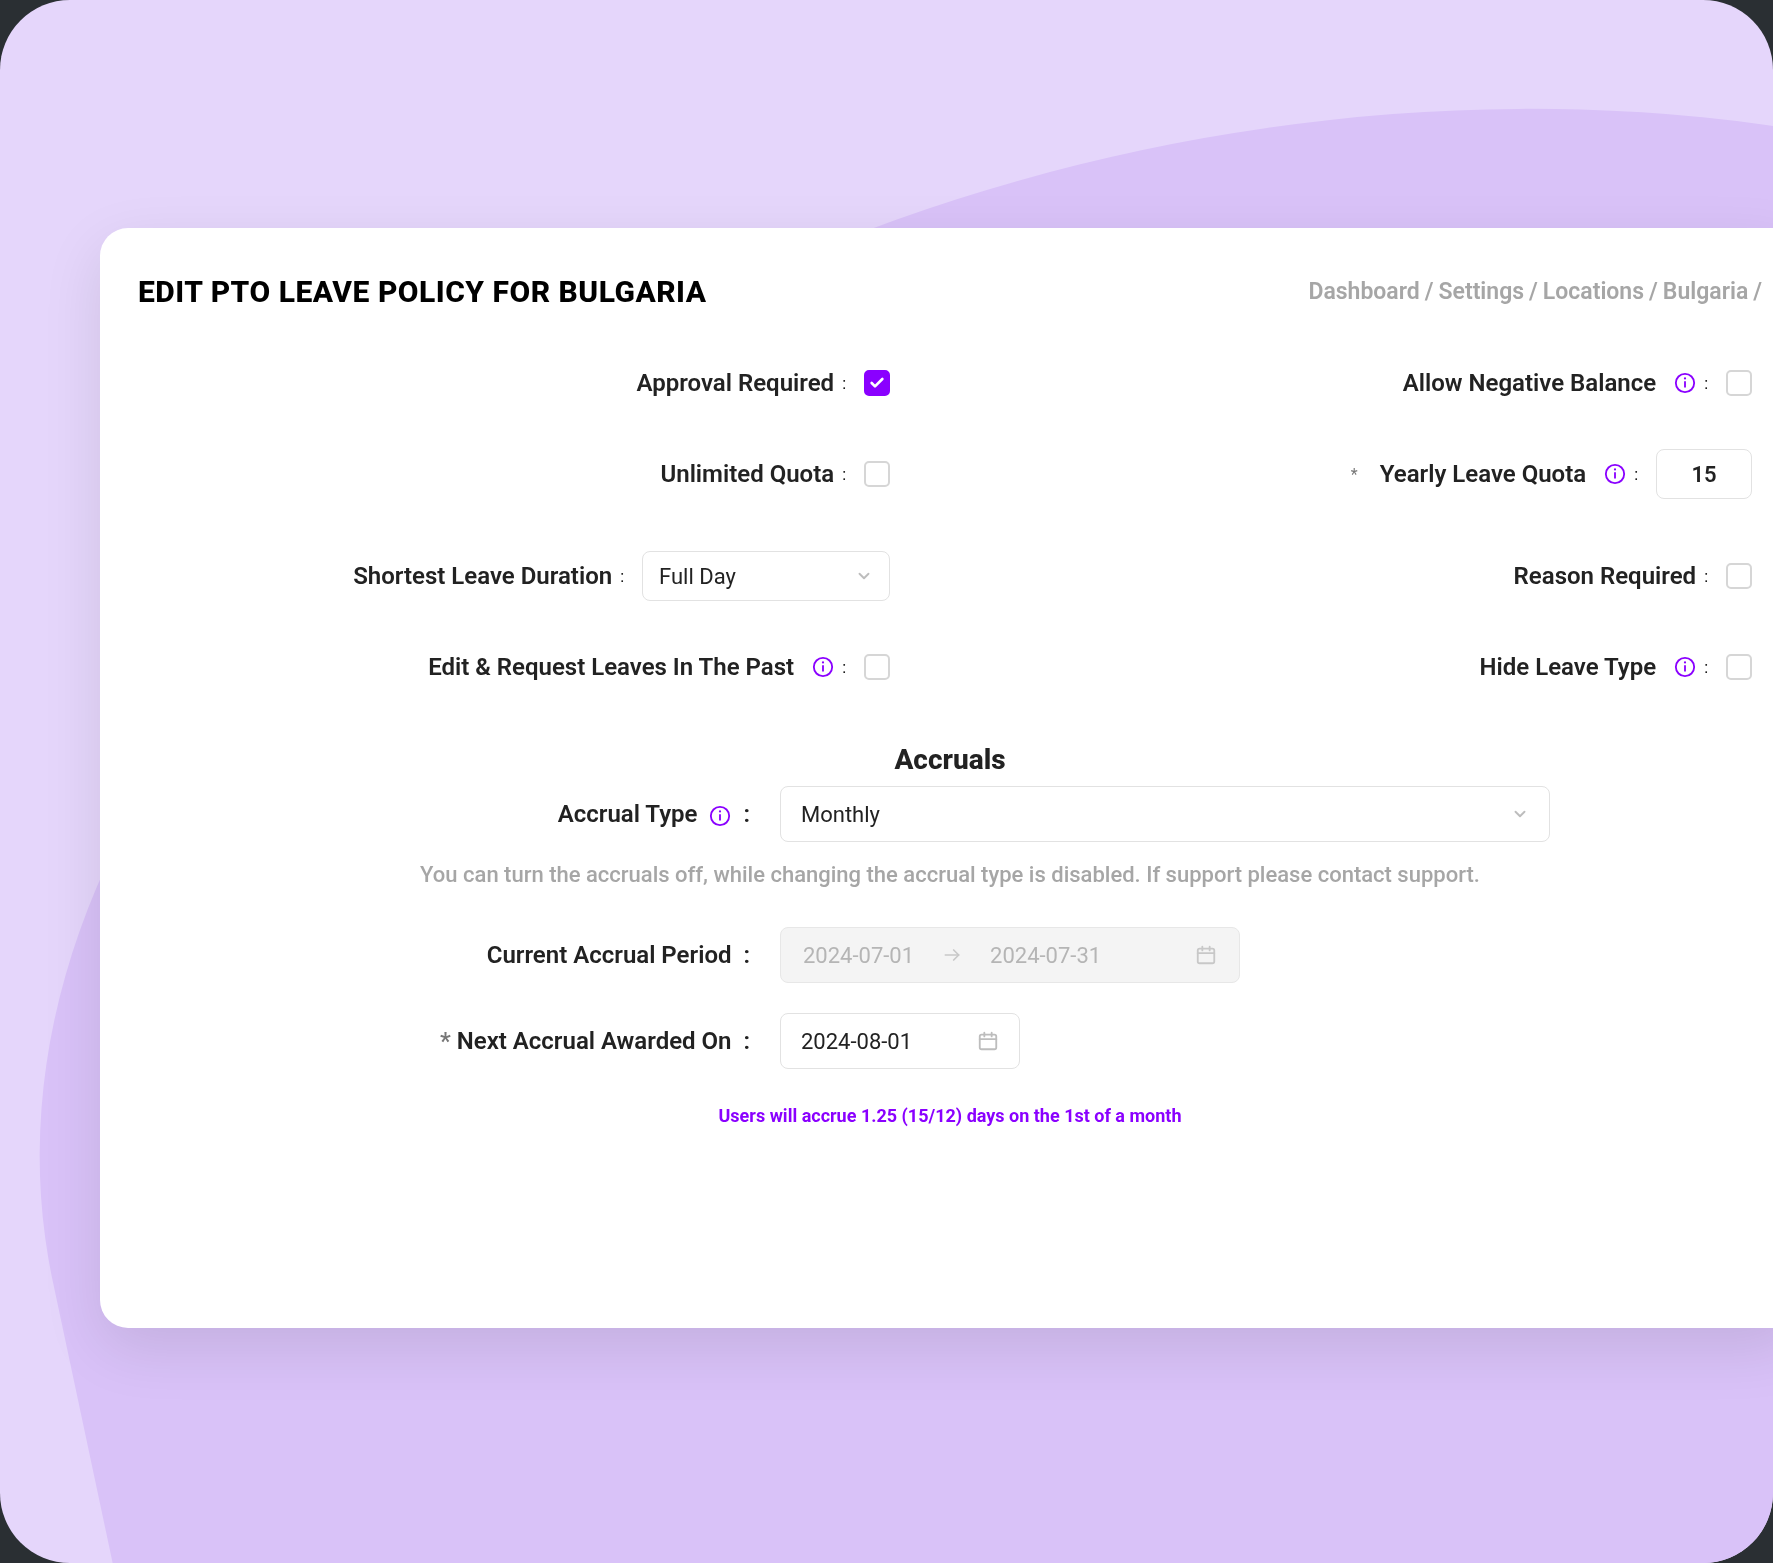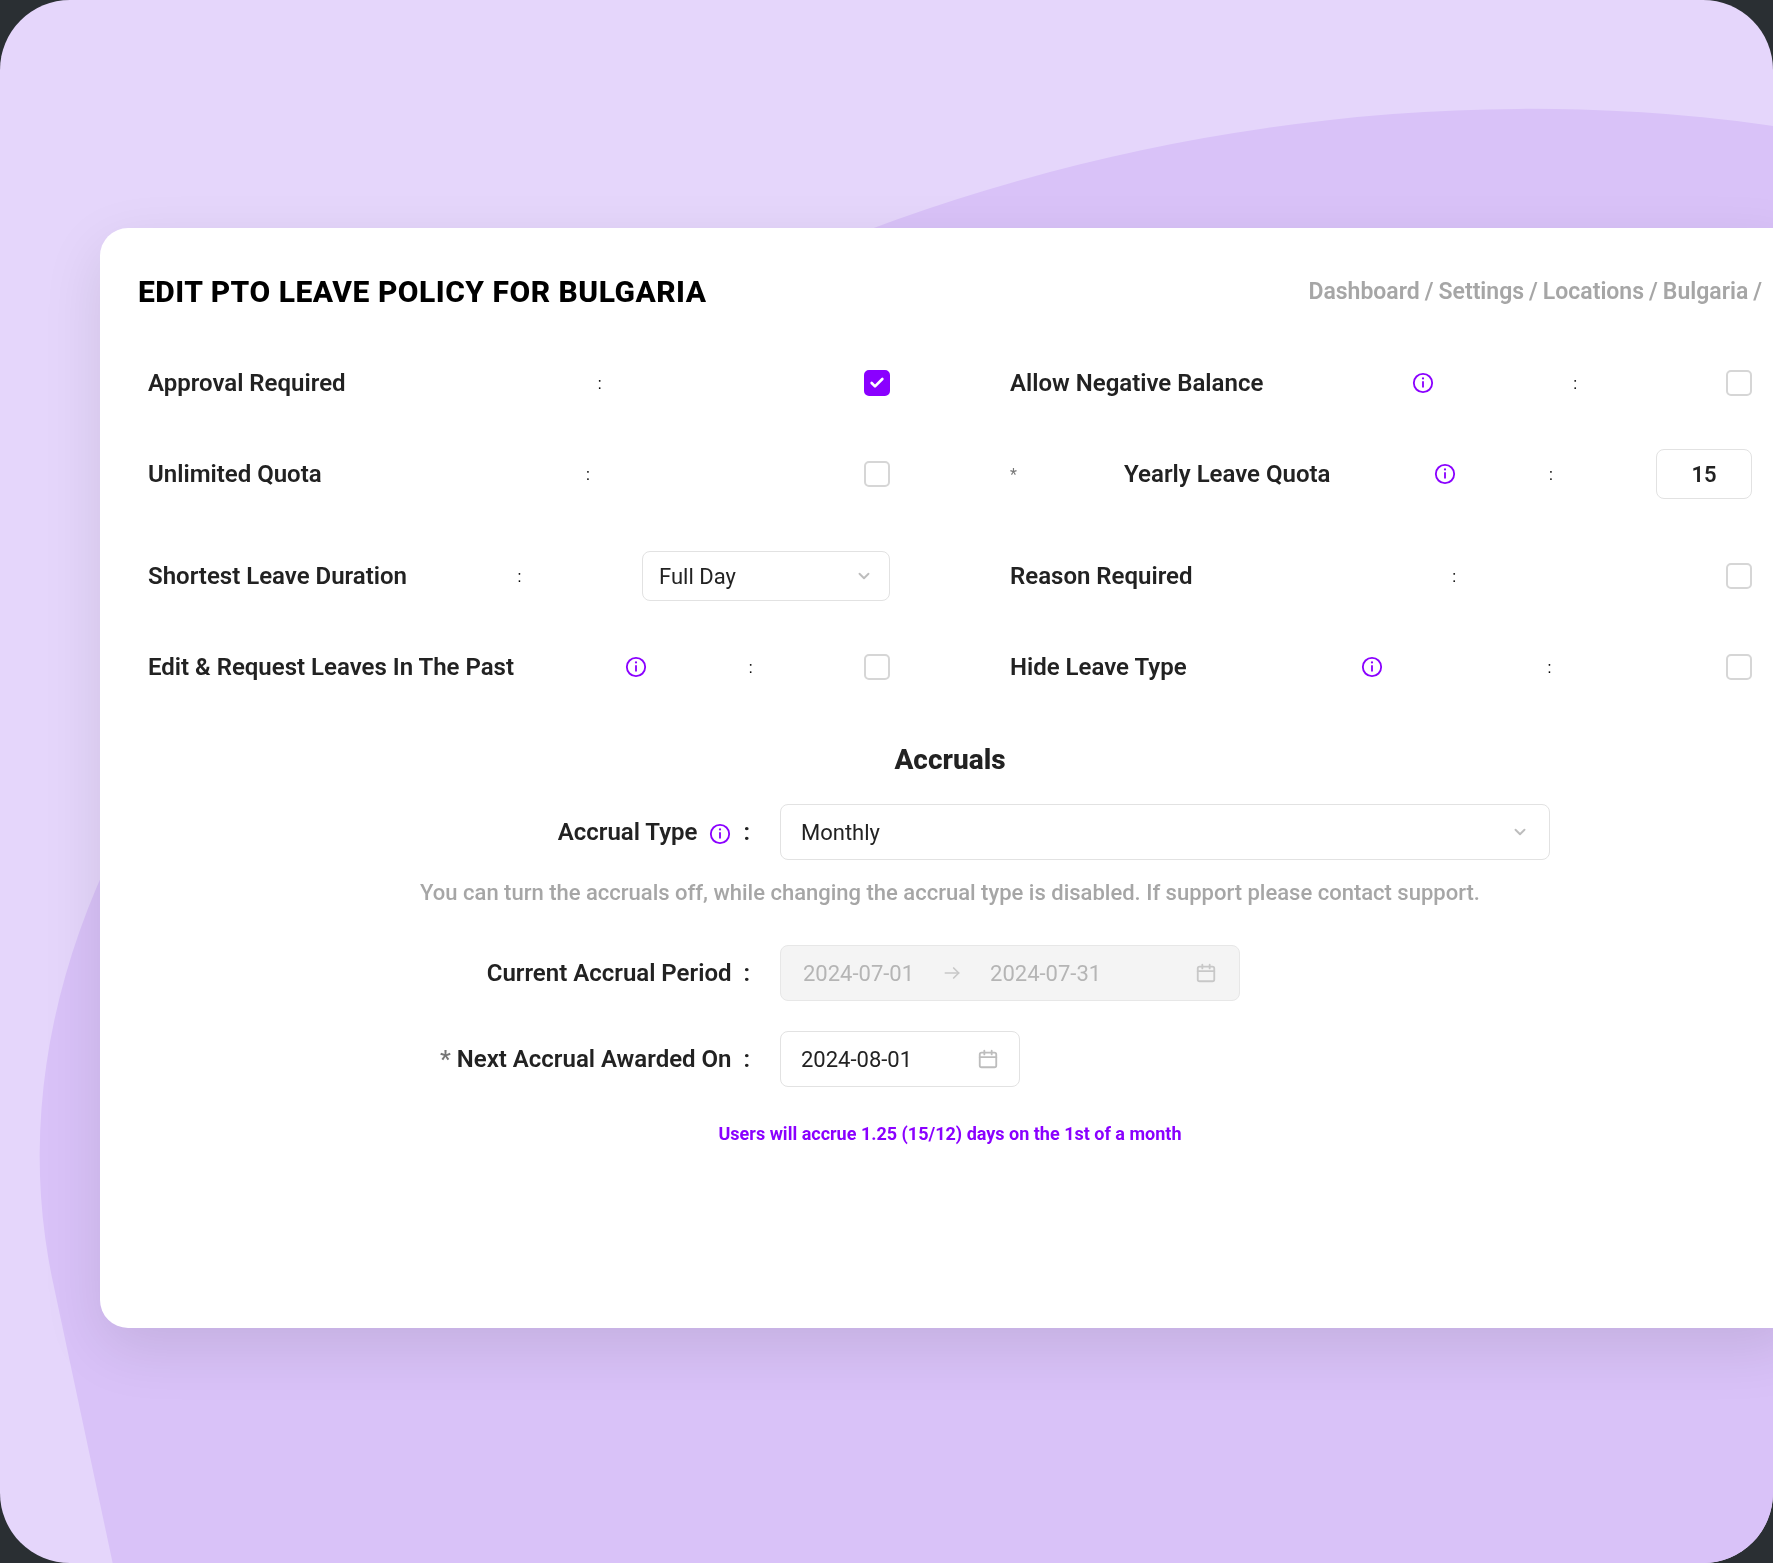--- a/index.html
+++ b/index.html
@@ -69,21 +69,21 @@
     display: grid;
     grid-template-columns: 1fr 1fr;
     column-gap: 120px;
     row-gap: 52px;
     padding: 0 20px 0 20px;
     align-items: center;
   }
   .field {
     display: flex;
     align-items: center;
-    justify-content: space-between;
+    justify-content: flex-end;
     gap: 18px;
   }
   .field .label {
     font-size: 24px;
     color: #222;
     font-weight: 600;
     white-space: nowrap;
   }
   .field .req { color: #777; margin-right: 4px; }
   .colon { margin-left: -10px; }
@@ -122,21 +122,21 @@
   .input-box.sel .sel-text { flex: 1; }
   .input-box.sel .chev { color: #BDBDBD; }
   .input-num { width: 96px; justify-content: center; }
   .input-num .num { color:#222; font-weight:600; font-size:22px; }
   .section-title {
     text-align: center;
     font-size: 28px;
     font-weight: 800;
     color: #222;
     margin-top: 62px;
-    margin-bottom: 28px;
+    margin-bottom: 10px;
   }
   .accrual-row {
     display: flex;
     align-items: center;
     justify-content: center;
     gap: 30px;
     margin-bottom: 20px;
   }
   .accrual-row .label {
     font-size: 24px; color:#222; font-weight:600;

